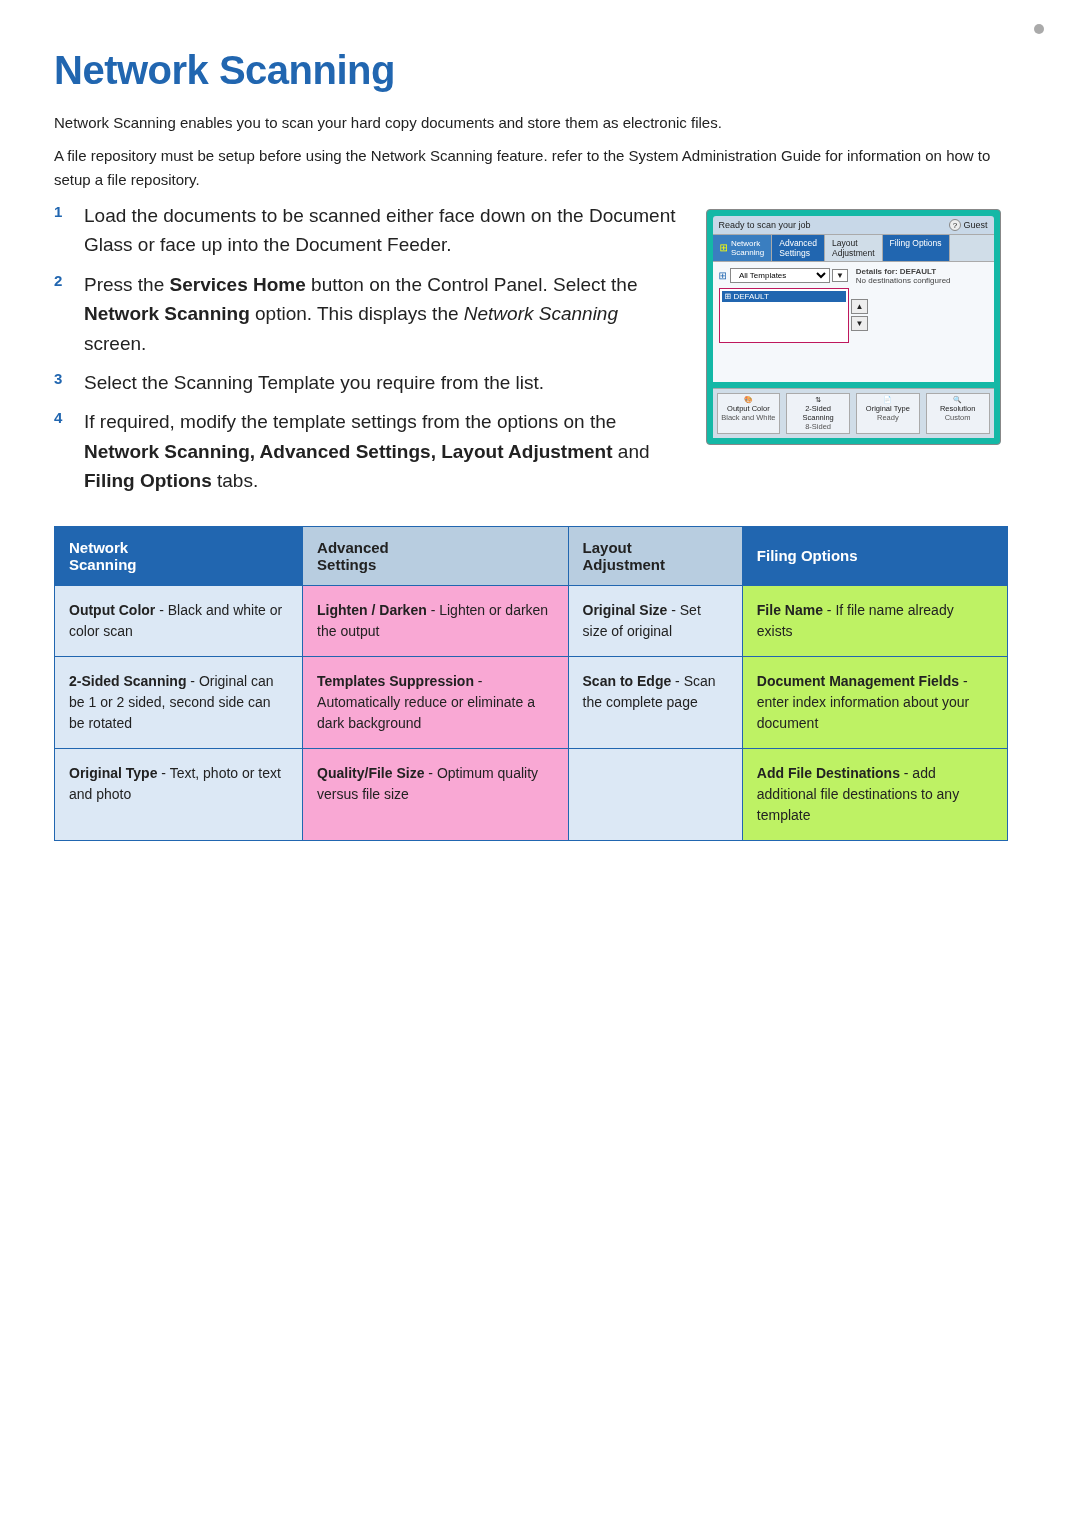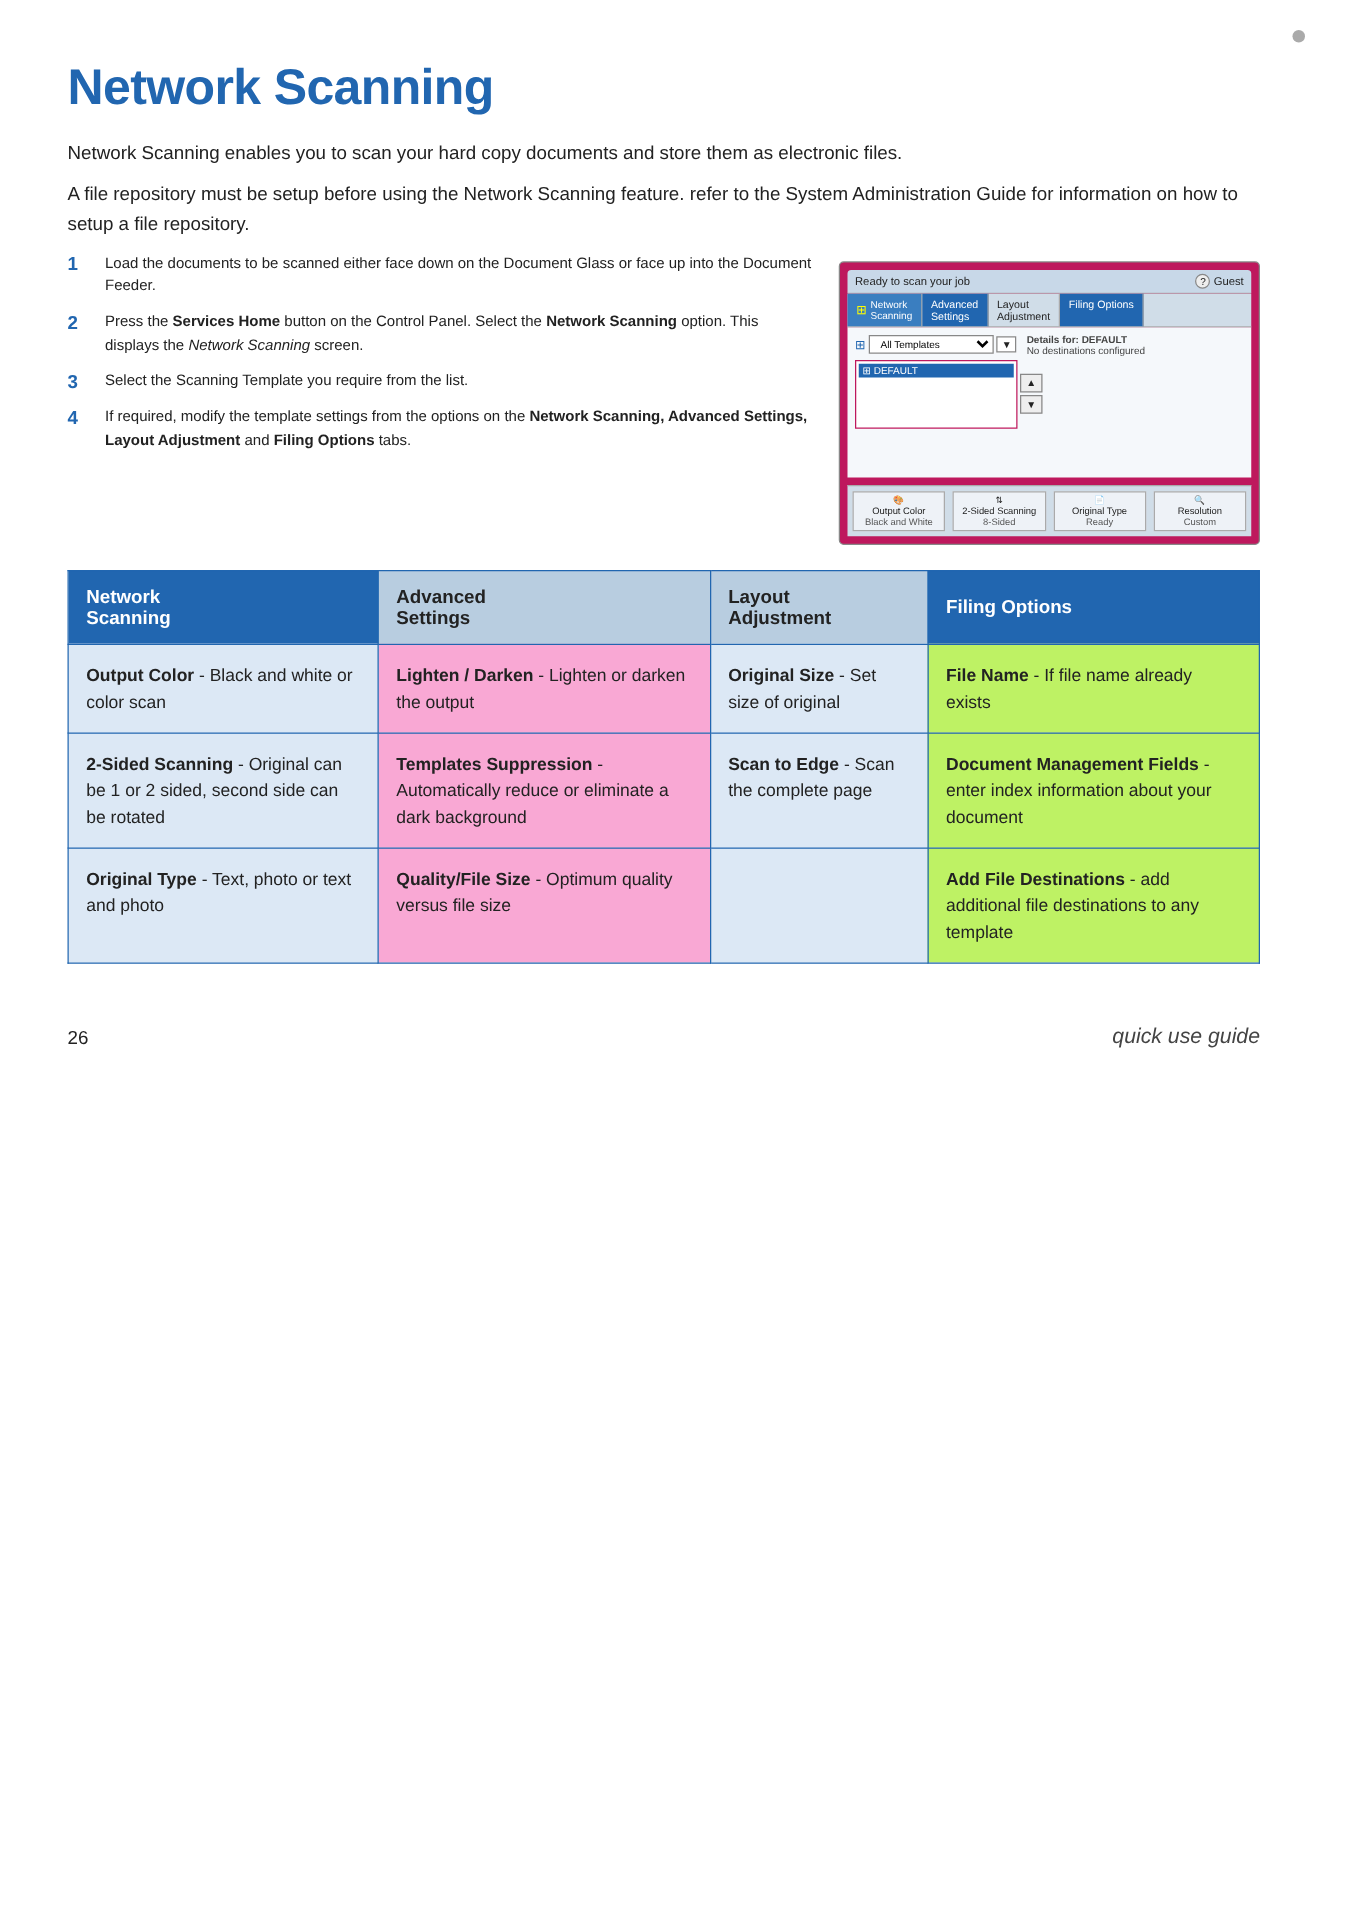--- a/index.html
+++ b/index.html
@@ -64,35 +64,35 @@
     }
     .step-num {
       font-size: 15px;
       font-weight: bold;
       color: #2166b0;
       min-width: 24px;
       margin-right: 6px;
       margin-top: 2px;
     }
     .step-text {
-      font-size: 12px;
+      font-size: 19px;
       line-height: 1.55;
     }
     .step-text b {
       font-weight: bold;
     }
     .step-text i {
       font-style: italic;
     }
     
     .device-img {
       border: 1.5px solid #888;
       border-radius: 4px;
-      background: #be185d;
-      width: 337px;
+      background: #14b8a6;
+      width: 295px;
       padding: 6px;
       font-size: 9px;
     }
     .device-top-bar {
       background: #c8d8e8;
       border-radius: 3px 3px 0 0;
       padding: 3px 6px;
       font-size: 9px;
       color: #222;
       display: flex;
@@ -410,17 +410,13 @@
         </td>
         <td class="col-layout"></td>
         <td class="col-filing">
           <span class="cell-title">Add File Destinations</span>
           <span class="cell-subtitle"> - add additional file destinations to any template</span>
         </td>
       </tr>
     </tbody>
   </table>
 
-  <div class="page-footer">
-    <span class="page-number">26</span>
-    <span class="quick-use-guide">quick use guide</span>
-  </div>
 </div>
 
 </body></html>

